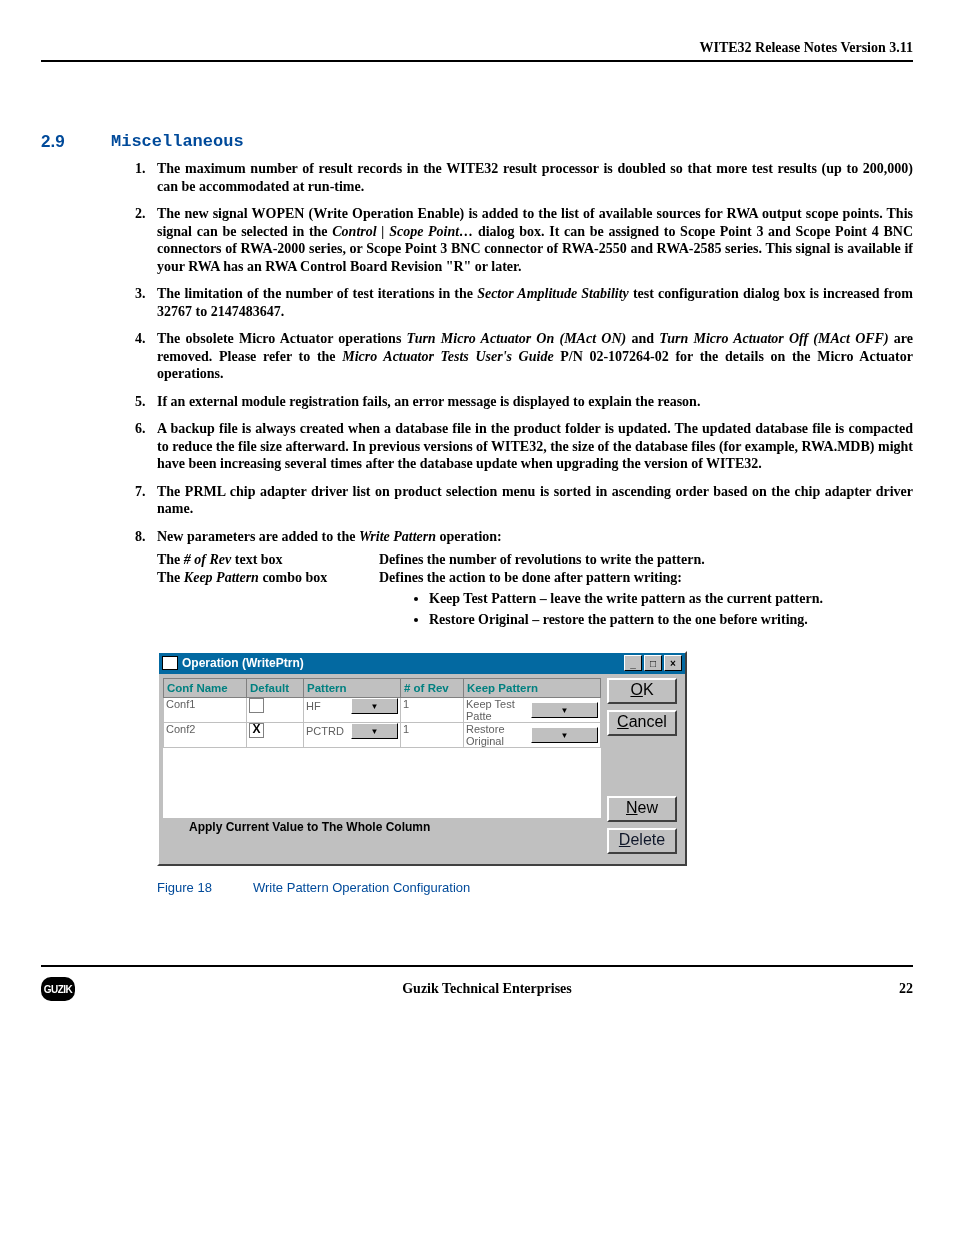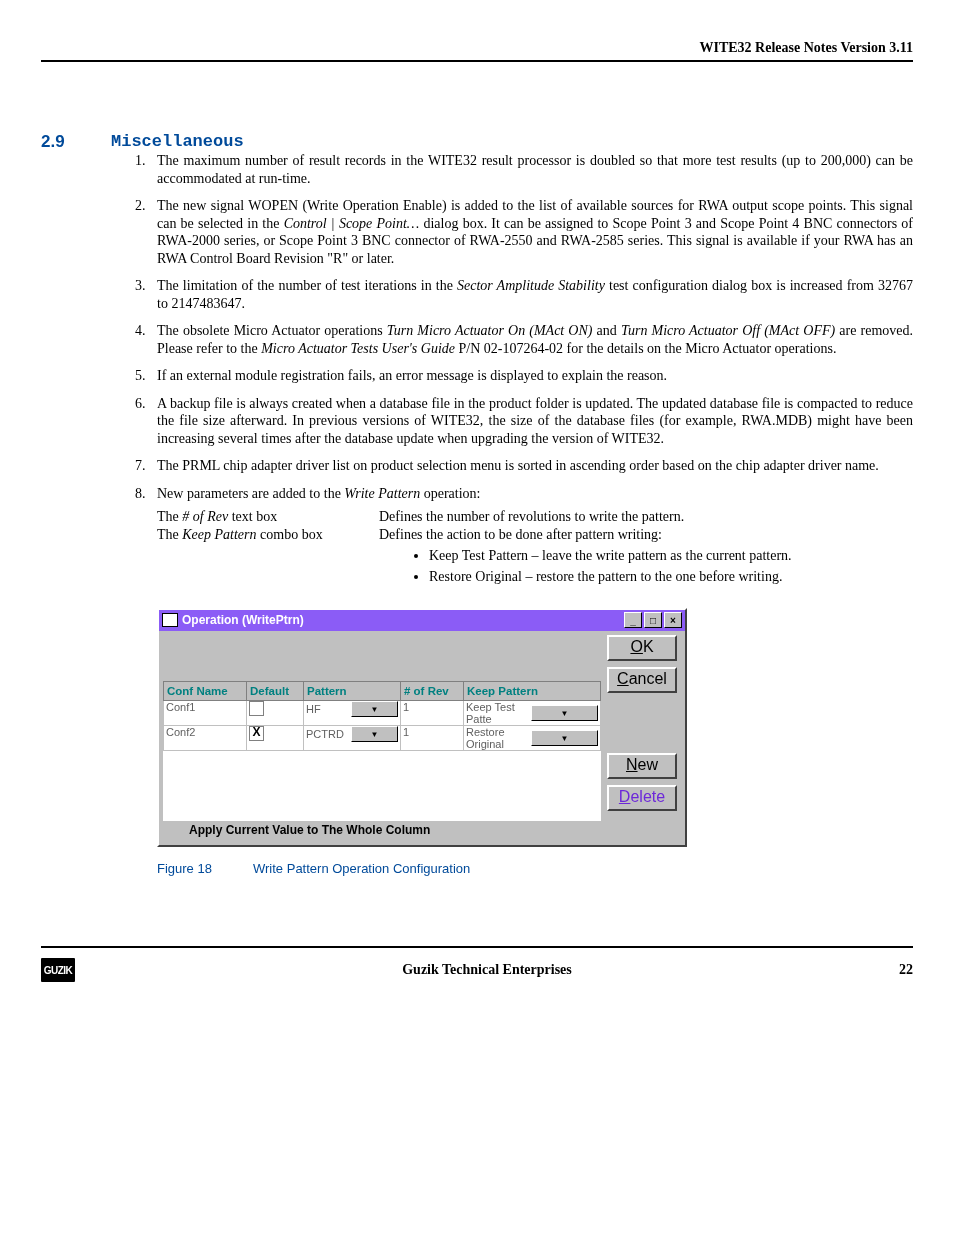--- a/index.html
+++ b/index.html
@@ -33,21 +33,21 @@
     font-family: Arial, Helvetica, sans-serif;
     font-weight: bold;
     font-size: 17px;
   }
   .sec-title {
     color: #004a9a;
     font-family: Liberation Mono, monospace;
     font-weight: bold;
     font-size: 17px;
   }
-  ol.main { margin: 0 0 0 0; padding-left: 108px; }
+  ol.main { margin: 8px 0 0 0; padding-left: 108px; font-weight: bold; }
   ol.main > li {
     text-align: justify;
     line-height: 1.25;
     padding-left: 8px;
     margin-bottom: 10px;
   }
   .it { font-style: italic; }
   .param-grid {
     display: grid;
     grid-template-columns: 210px 1fr;
@@ -68,21 +68,21 @@
     width: 530px;
   }
   .dlg {
     background: #c0c0c0;
     border: 2px solid;
     border-color: #fff #404040 #404040 #fff;
     font-family: "MS Sans Serif", Tahoma, Arial, sans-serif;
     font-size: 12px;
   }
   .dlg-title {
-    background: #8b5cf6;
+    background: #0369a1;
     color: #fff;
     font-weight: bold;
     display: flex;
     align-items: center;
     padding: 2px 3px 3px 3px;
   }
   .dlg-title .tbicon {
     width: 14px; height: 12px; background: #fff; margin-right: 4px;
     display: inline-block; border:1px solid #000;
   }
@@ -94,21 +94,21 @@
     border-color: #fff #000 #000 #fff;
     margin-left: 2px;
     display: flex; align-items:center; justify-content:center;
     font-size: 10px; font-weight: bold; color:#000;
     font-family: Arial, sans-serif;
   }
   .dlg-body {
     display: flex;
     padding: 4px;
   }
-  .grid-area { flex: 1; margin-right: 6px; margin-top: 46px;}
+  .grid-area { flex: 1; margin-right: 6px;}
   .gtable {
     background: #fff;
     border-collapse: collapse;
     width: 100%;
     height: 140px;
   }
   .gtable th {
     background: #c0c0c0;
     color: #008080;
     font-weight: bold;
@@ -145,21 +145,21 @@
   }
   .btn {
     display:block; width:66px; height:22px;
     background:#c0c0c0;
     border:2px solid; border-color:#fff #404040 #404040 #fff;
     text-align:center; line-height:19px;
     font-size:16px; margin-bottom:6px;
     font-family: "MS Sans Serif", Arial, sans-serif;
   }
   .btn span.ul { text-decoration: underline; }
-  .btn.disabled { color:#6d28d9; }
+  .btn.disabled { color:#0f172a; }
   .btncol { width: 74px; }
   .btncol .gap { height: 54px; }
   .apply-row {
     font-weight: bold;
     font-size: 12px;
     padding: 2px 4px 4px 26px;
     font-family: Arial, sans-serif;
   }
 
   .figcap {
@@ -175,21 +175,21 @@
     border-top: 2px solid #000;
     padding-top: 10px;
     display:flex; align-items:center;
   }
   .logo {
     width: 34px; height: 24px;
     background: #000; color:#fff;
     font-family: Arial, sans-serif;
     font-size: 10px; font-weight:bold;
     display:flex; align-items:center; justify-content:center;
-    border-radius: 1px;
+    border-radius: 10px;
     letter-spacing: -0.5px;
   }
   .ftr .mid { flex:1; text-align:center; font-weight:bold; font-size:14px;}
   .ftr .pg  { font-weight:bold; font-size:14px;}
 </style>
 </head>
 <body>
 
 <div class="page">
   <div class="hdr">WITE32 Release Notes Version 3.11</div>

